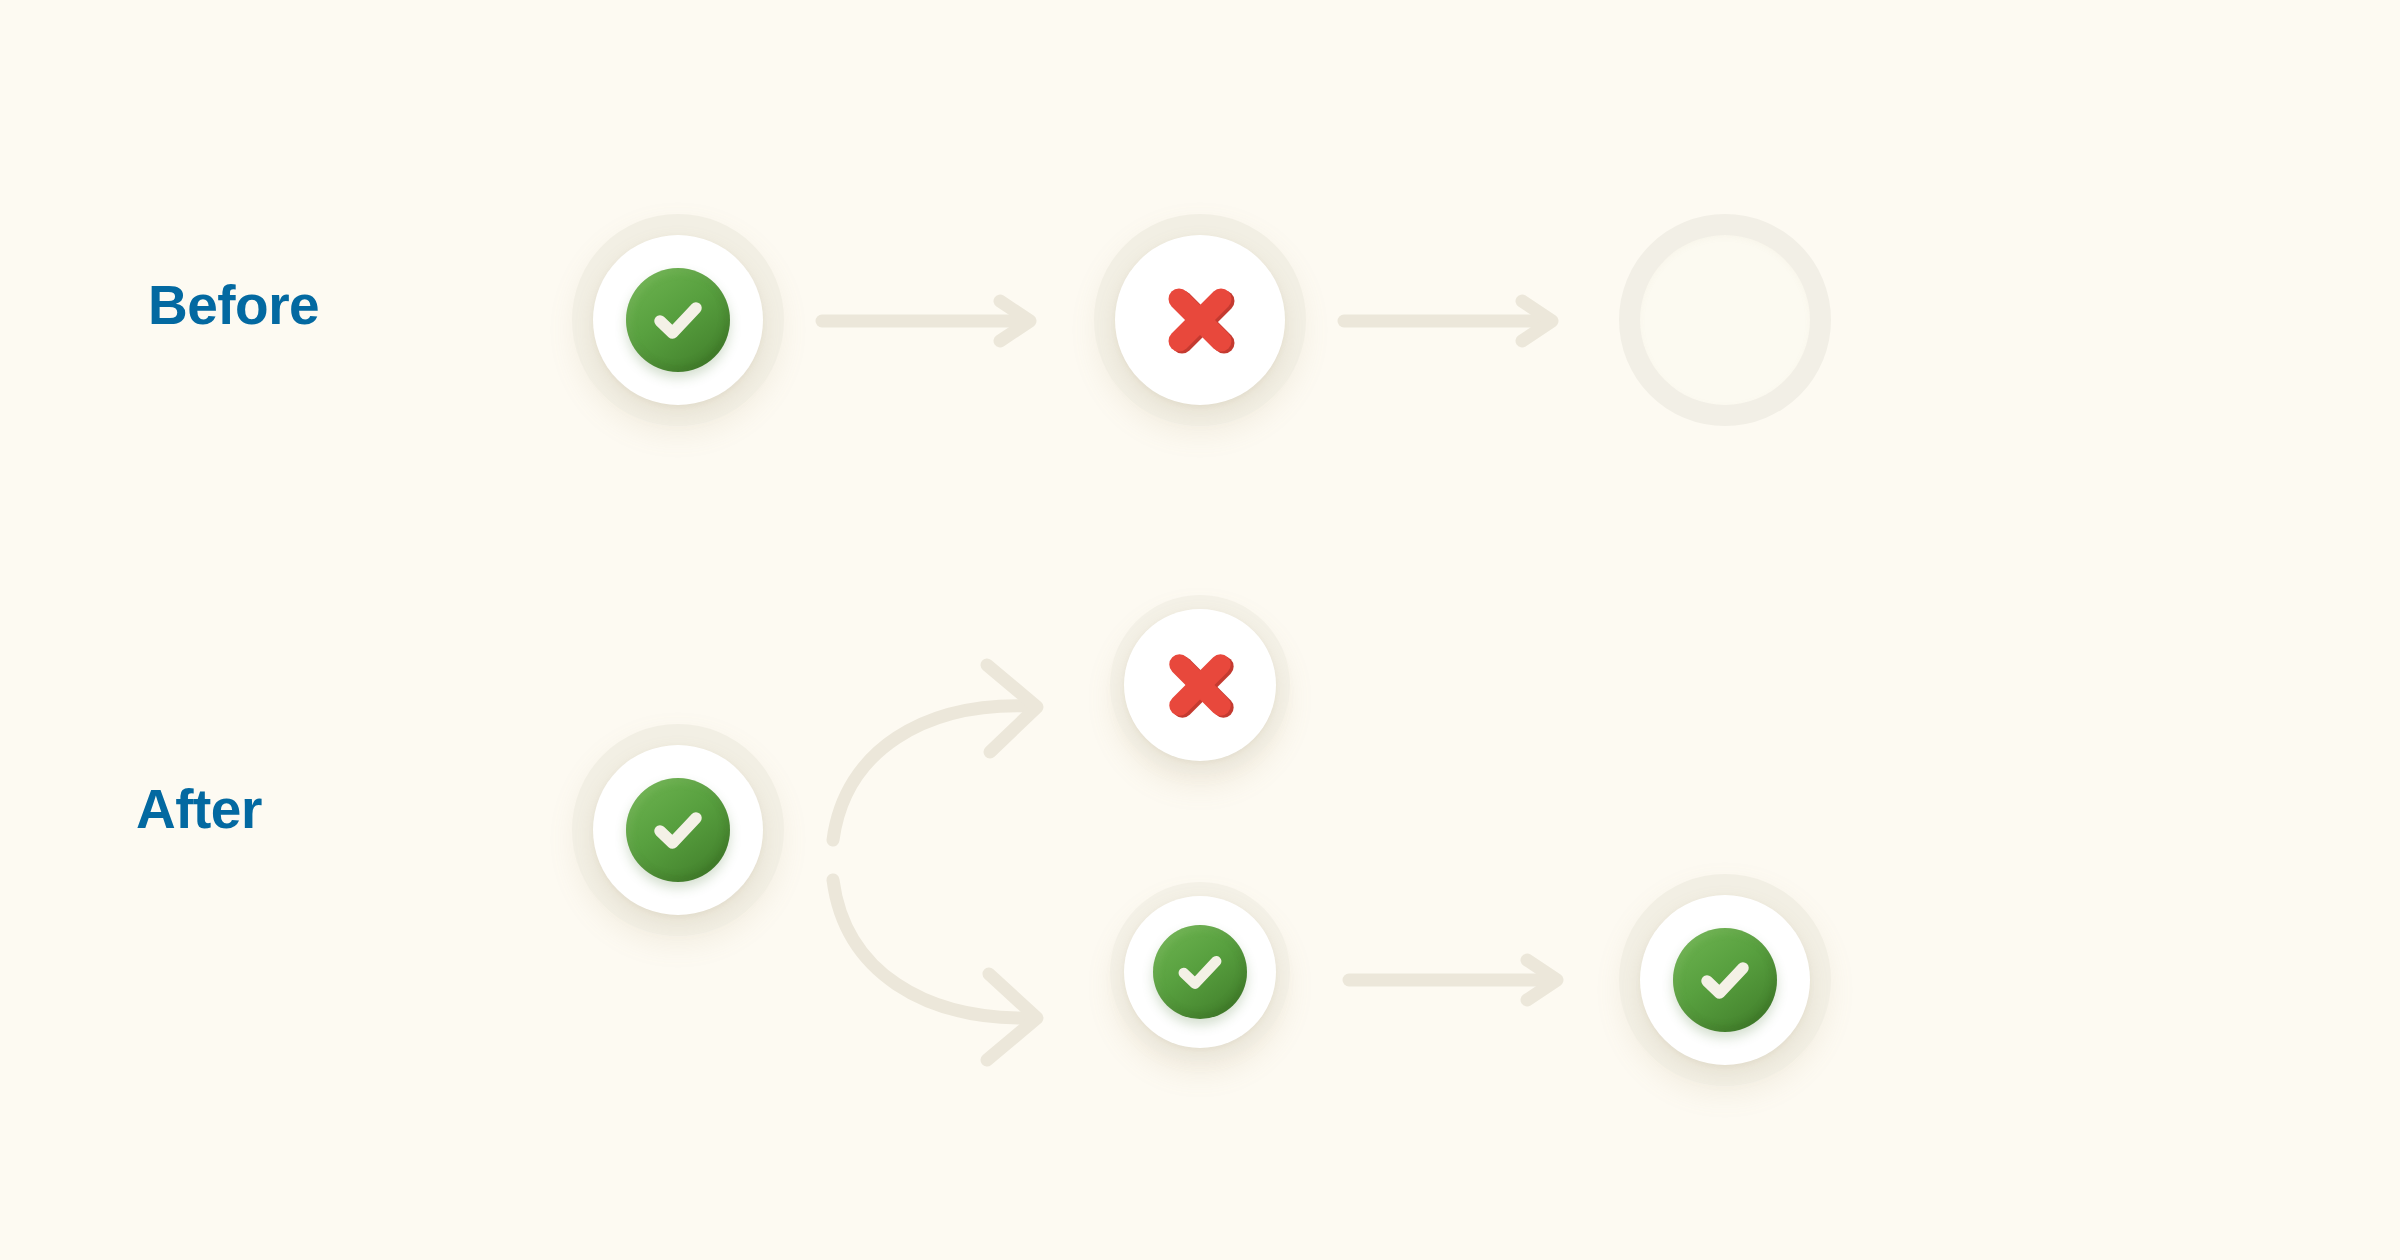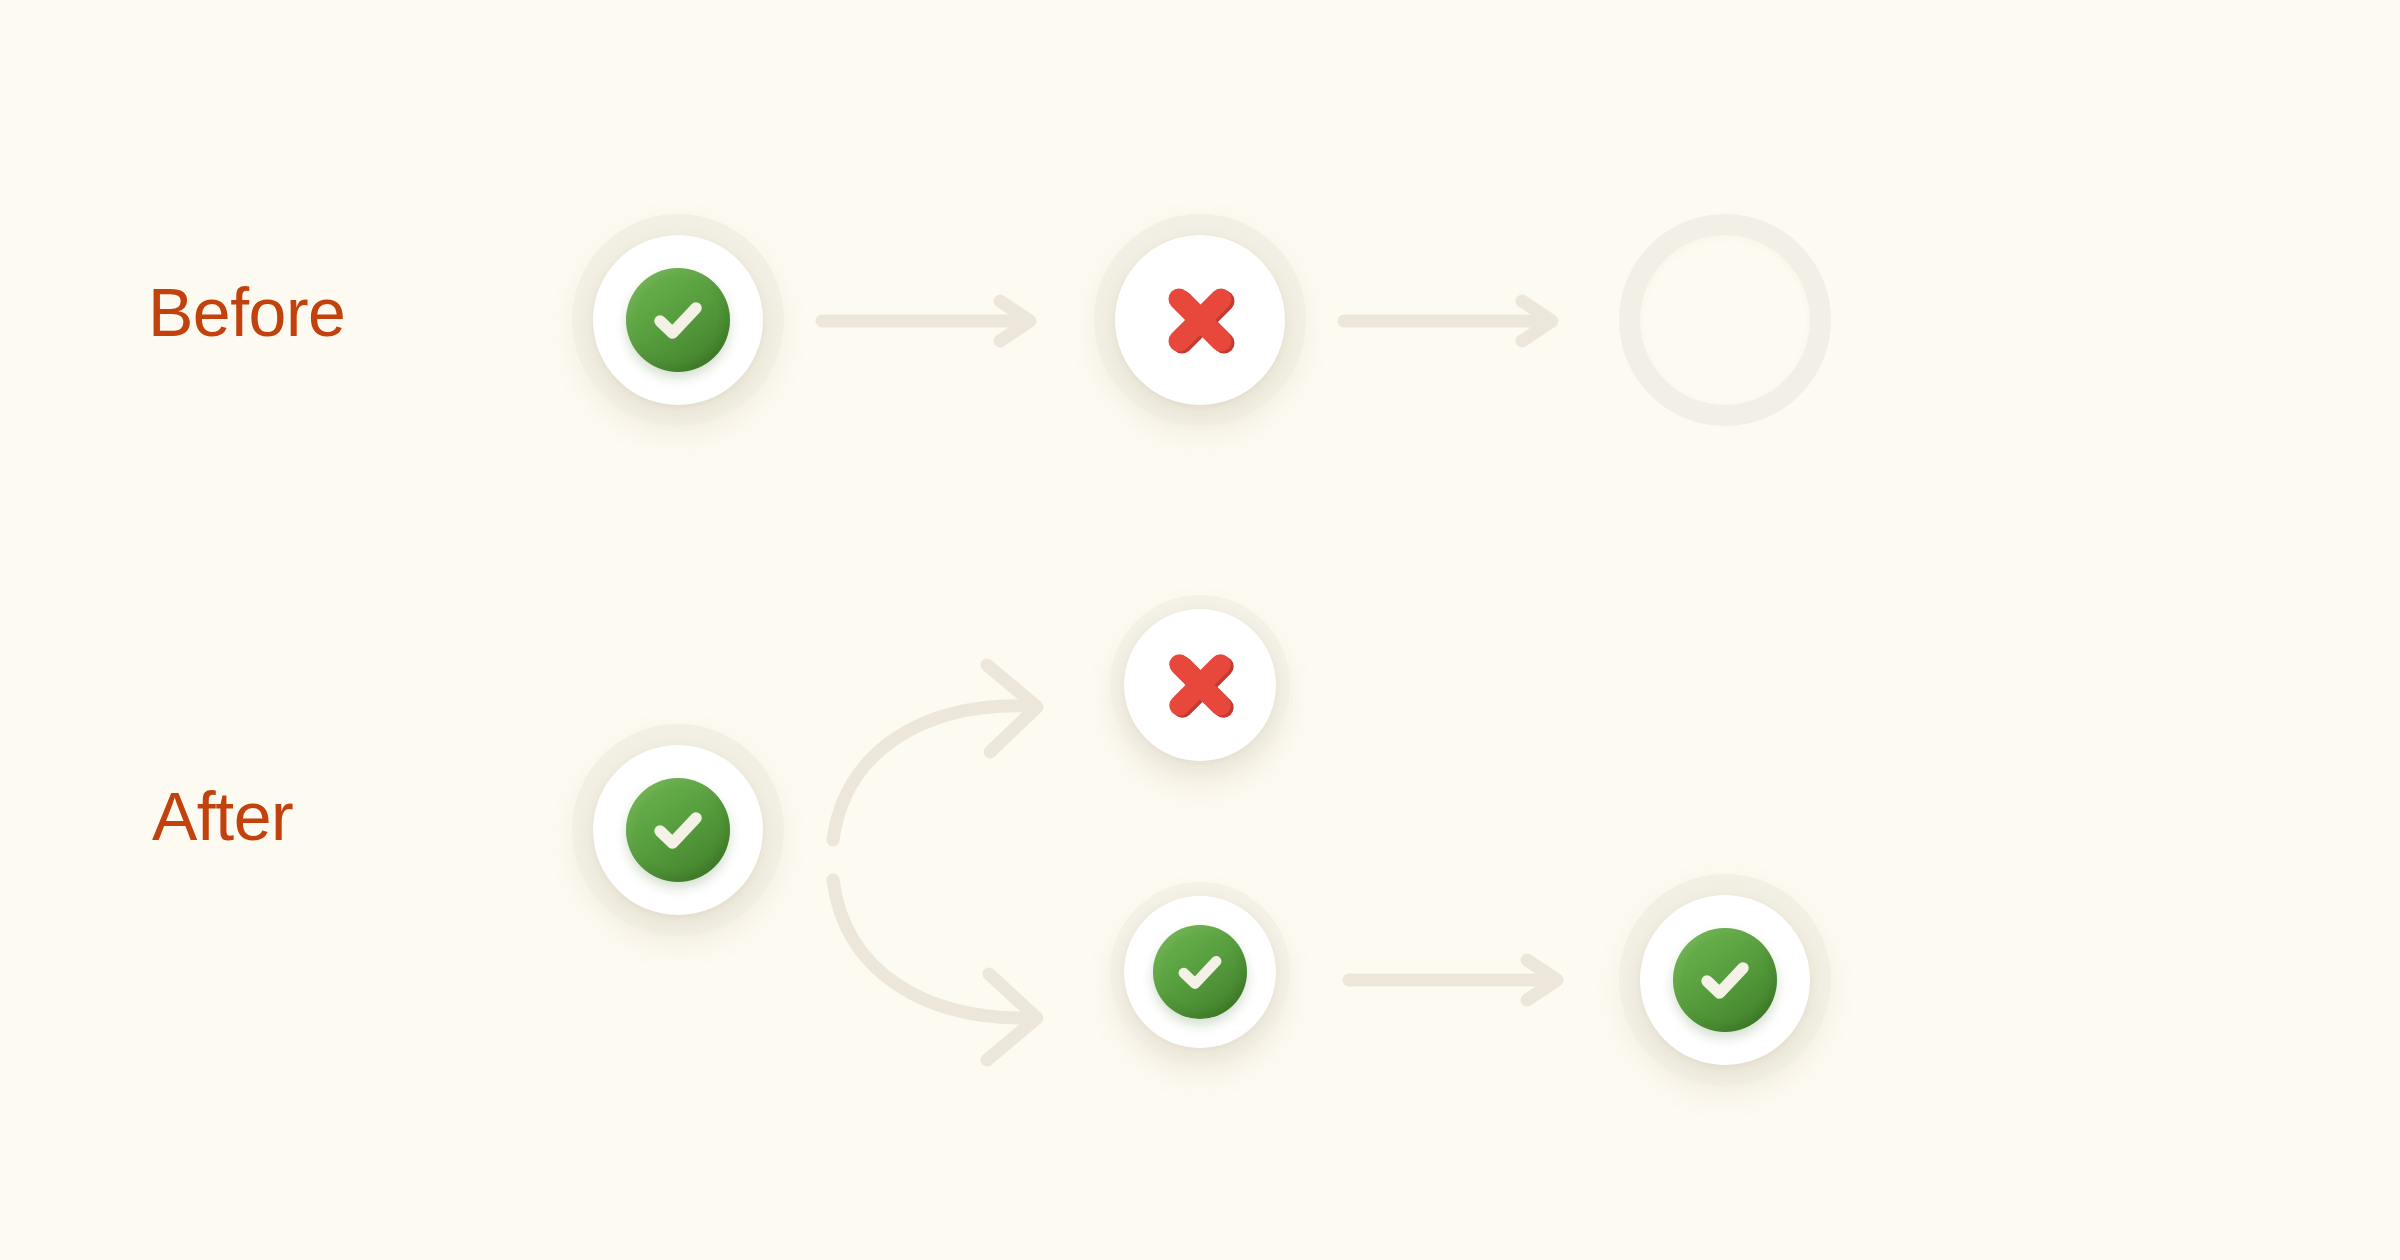--- a/index.html
+++ b/index.html
@@ -16,30 +16,30 @@
   .stage {
     position: relative;
     width: 2400px;
     height: 1260px;
     background: #FDFAF2;
   }
 
   
   .row-label {
     position: absolute;
-    font-size: 68px;
-    font-weight: 400;
-    color: #c2410c;
+    font-size: 55px;
+    font-weight: 700;
+    color: #0369a1;
     letter-spacing: -0.5px;
     line-height: 1;
     white-space: nowrap;
     user-select: none;
   }
   #label-before { left: 148px; top: 278px; }
-  #label-after  { left: 152px; top: 782px; }
+  #label-after  { left: 136px; top: 782px; }
 
   
   .badge {
     position: absolute;
     width: 212px;
     height: 212px;
     transform: translate(-50%, -50%);
   }
   .badge .ring {
     position: absolute;

